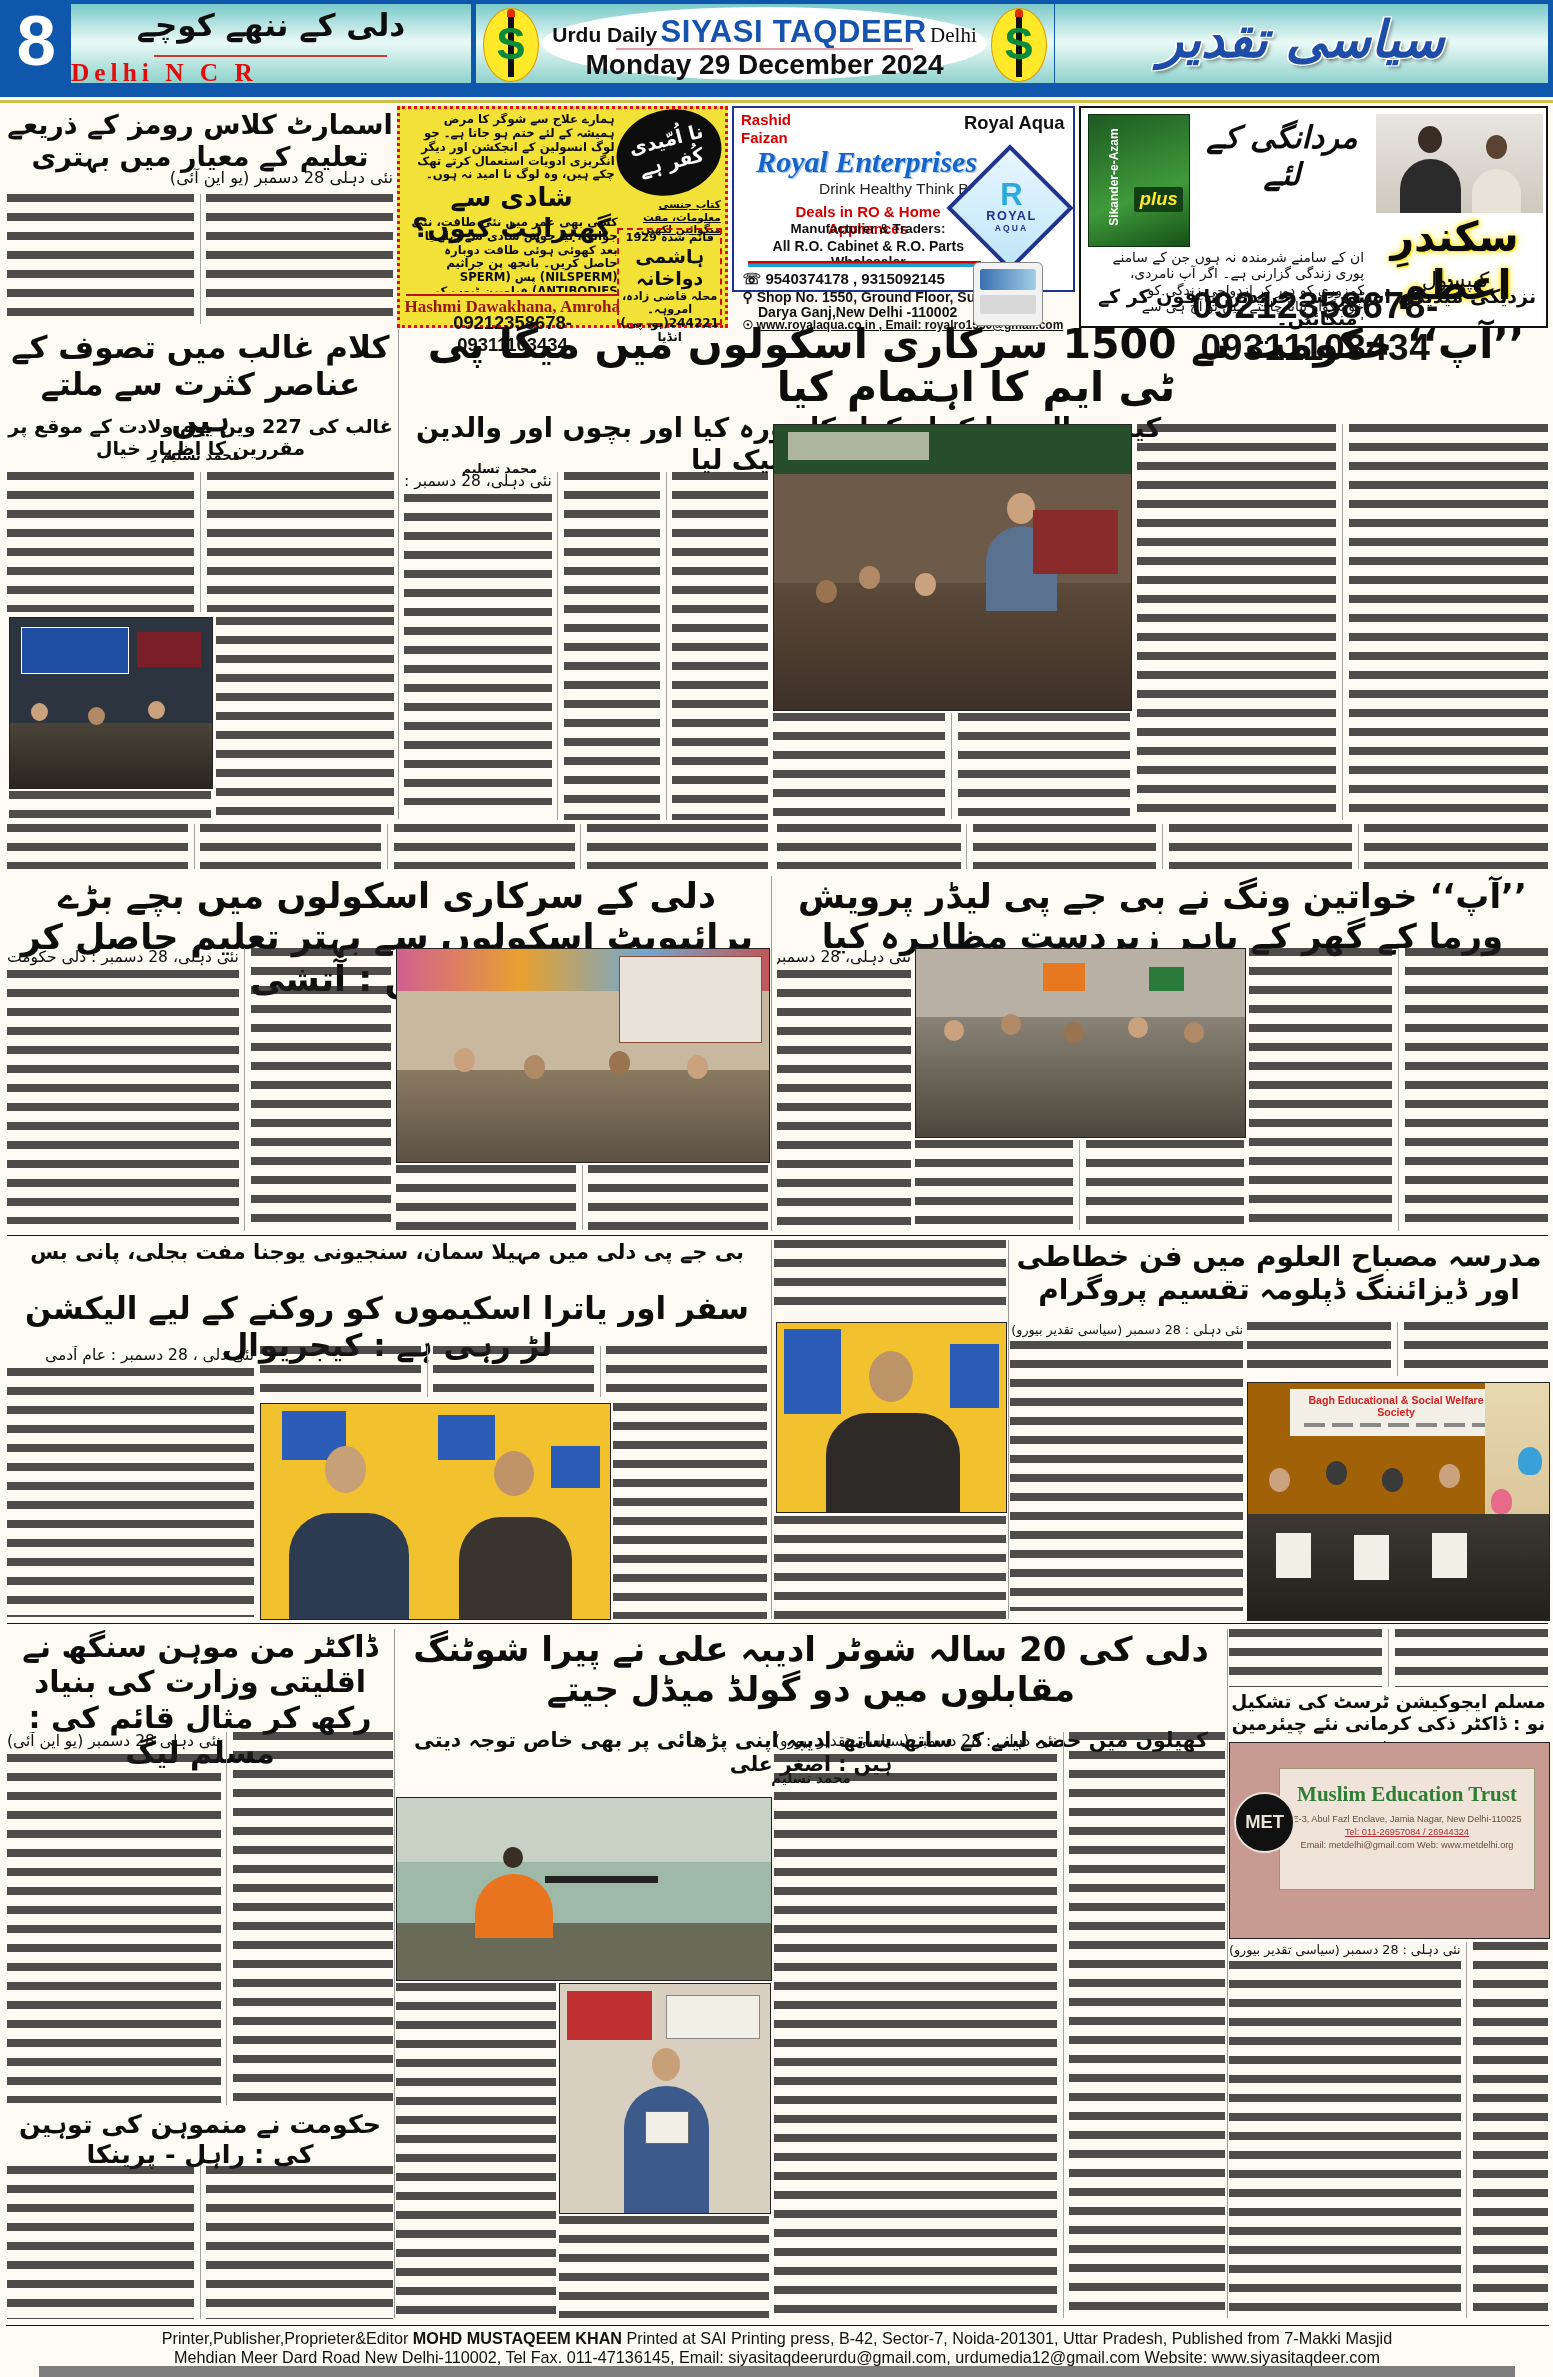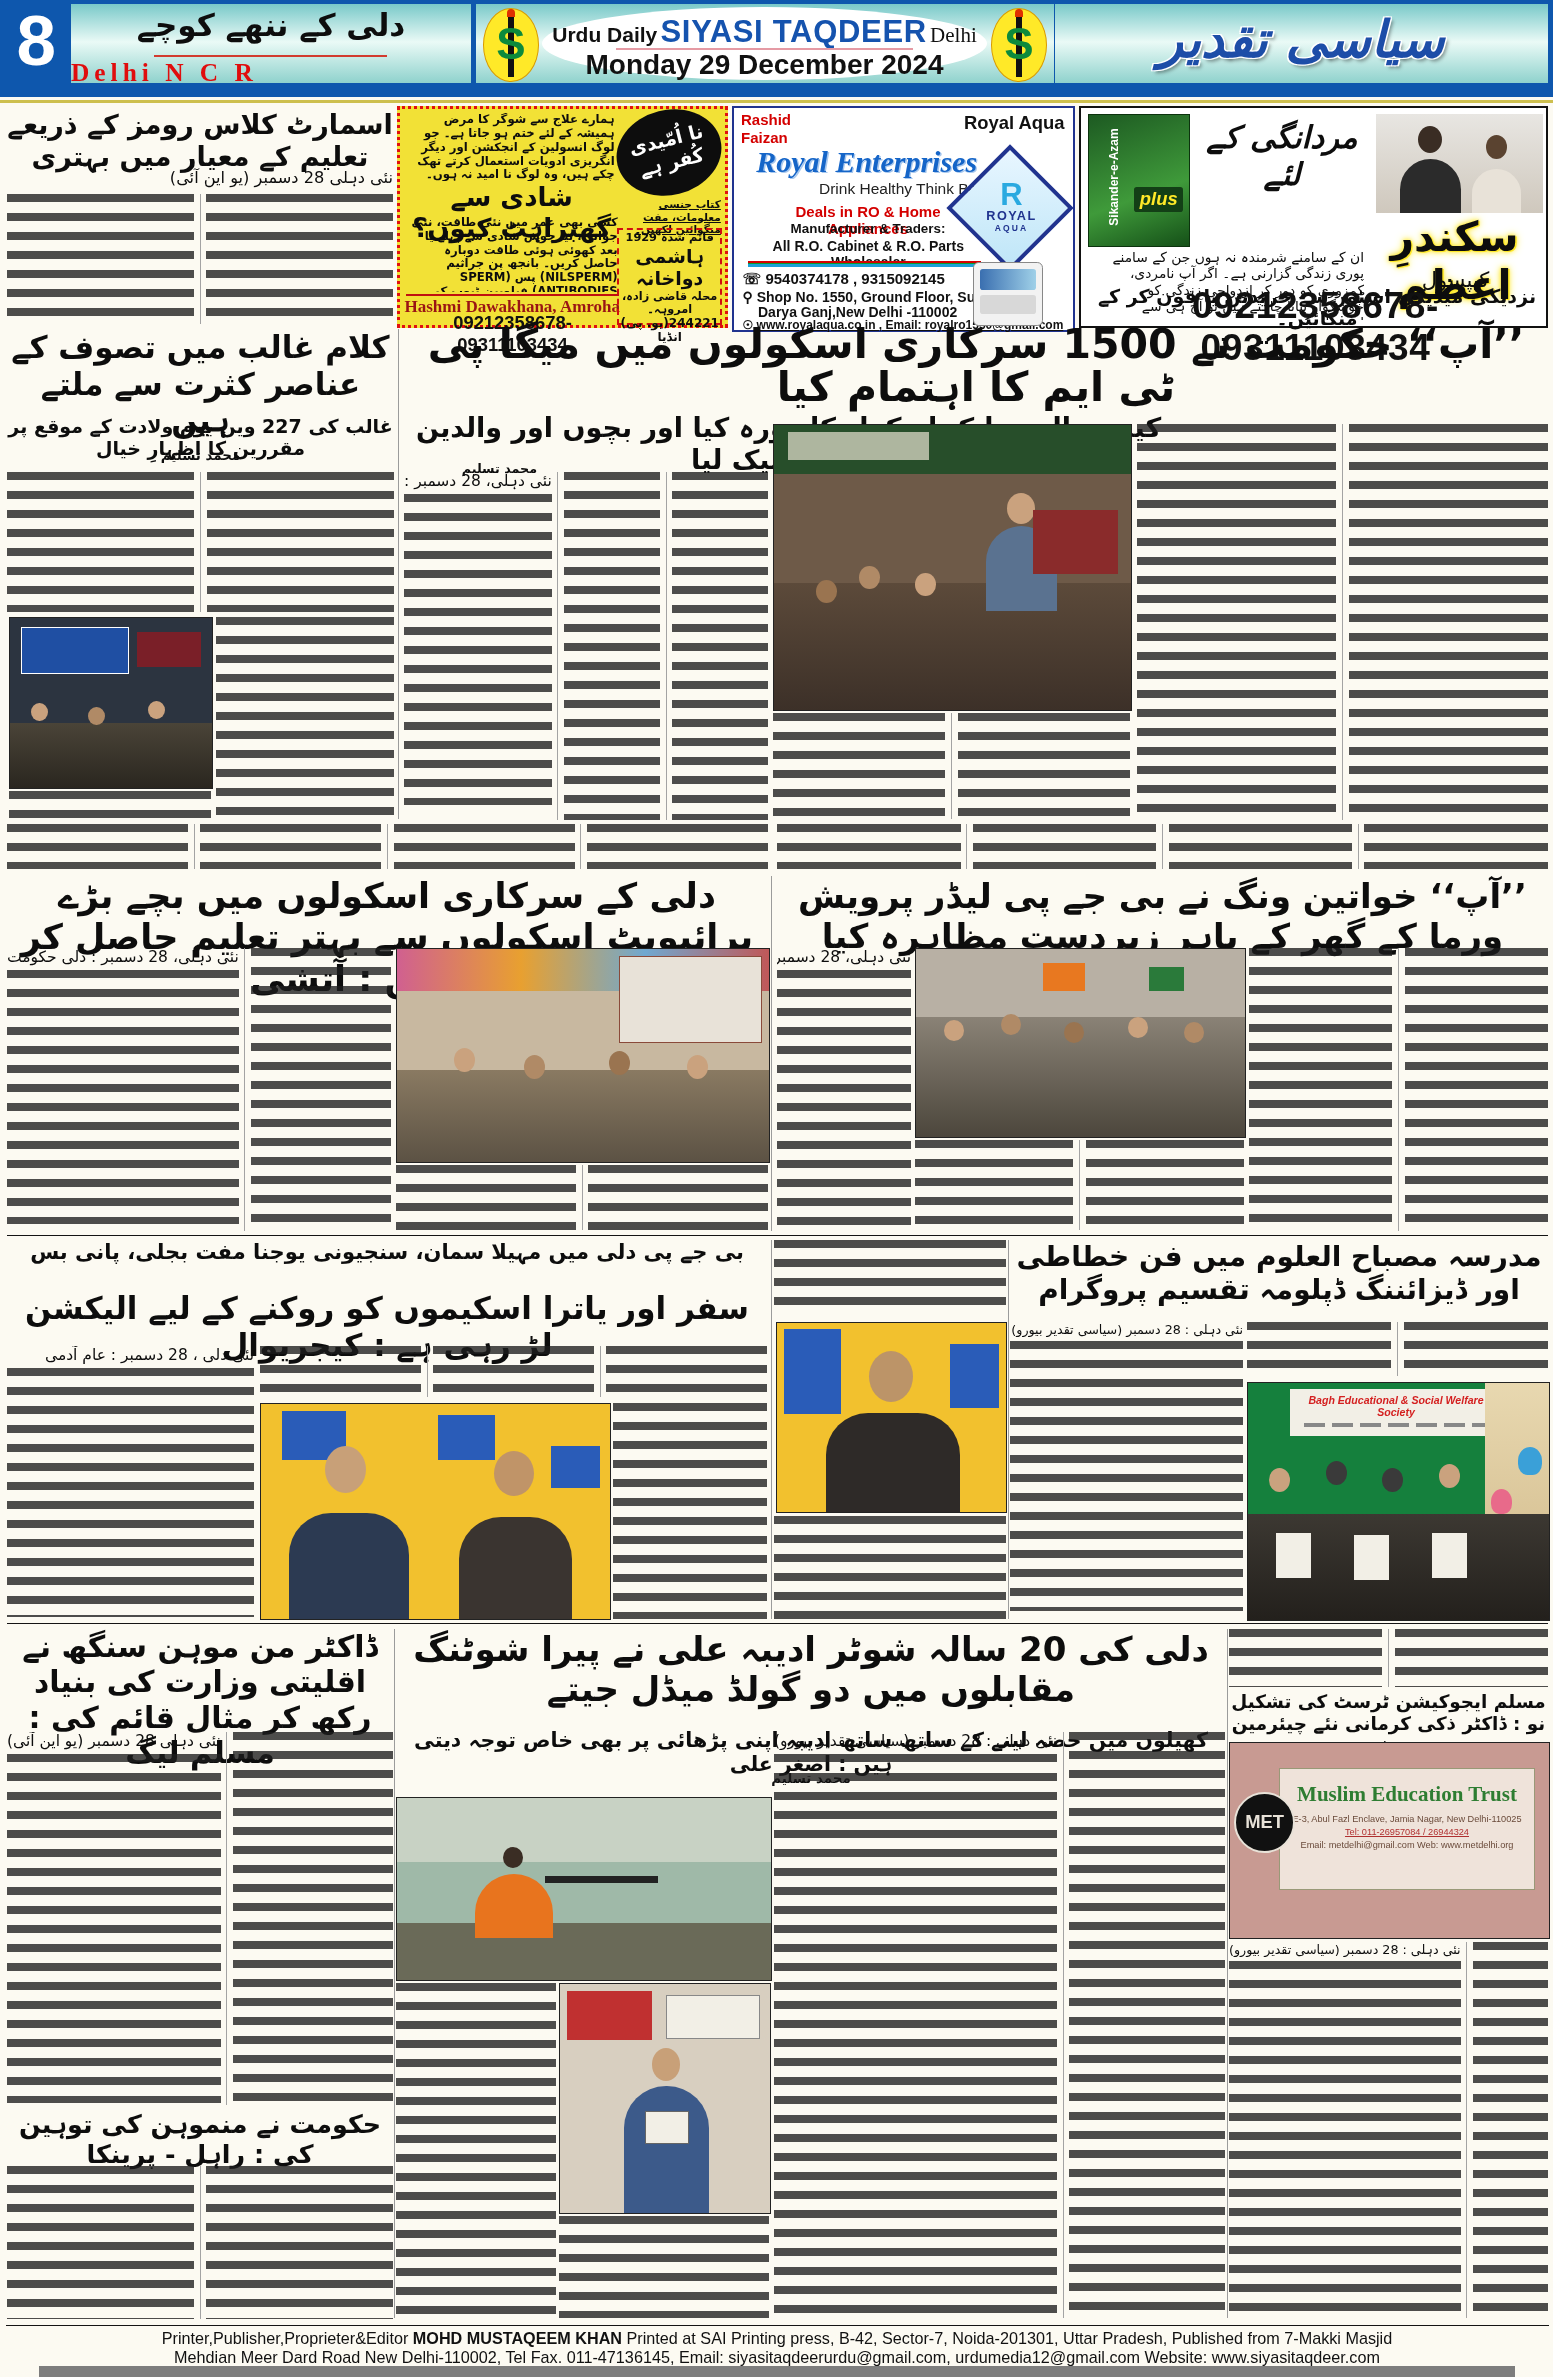--- a/index.html
+++ b/index.html
@@ -81,21 +81,21 @@
   <div class="a" style="left:0px;top:203px;width:225px;text-align:center;font-size:18.4px;font-weight:bold;">09212358678-09311103434</div>
   <div class="ur a" style="right:4.2px;top:89px;width:103px;font-size:10.6px;text-align:right;text-decoration:underline;">کتاب جنسی معلومات، مفت منگوائیں لکھیں۔</div>
   <div class="a" style="right:2.8px;top:119px;width:105px;height:97px;border:2.1px dashed #d01010;box-sizing:border-box;">
     <div class="ur ctr" style="font-size:11.3px;margin-top:1.4px;">قائم شدہ 1929</div>
     <div class="ur ctr" style="font-size:19px;">ہاشمی دواخانہ</div>
     <div class="ur ctr" style="font-size:11.3px;">محلہ قاضی زادہ، امروہہ۔</div>
     <div class="ur ctr" style="font-size:12px;">244221(یو. پی) انڈیا</div>
   </div>
 </div>
 
-<div class="a" style="left:732px;top:106px;width:343px;height:226px;background:#fff;border:2.8px solid #20338f;box-sizing:border-box;">
+<div class="a" style="left:732px;top:106px;width:343px;height:186px;background:#fff;border:2.8px solid #20338f;box-sizing:border-box;">
   <div class="a" style="left:7px;top:2.8px;color:#d40000;font-weight:bold;font-size:15px;line-height:1.2;">
     <div>Rashid</div>
       <div>Faizan</div>
   </div>
   <div class="a" style="right:8.5px;top:4.2px;font-size:18.4px;font-weight:bold;">Royal Aqua</div>
   <div class="a" style="left:5.7px;top:37px;width:254px;text-align:center;font-size:30px;font-weight:bold;font-style:italic;color:#1565c8;font-family:'Liberation Serif',serif;text-shadow:1.4px 1.4px 0 #a8c8ee;">Royal Enterprises</div>
   <div class="a" style="left:85px;top:72px;font-size:15.5px;color:#222;">Drink Healthy Think Better</div>
   <div class="a" style="left:21px;top:95px;width:226px;text-align:center;color:#d40000;font-weight:bold;font-size:15px;">Deals in RO &amp; Home Appliances</div>
   <div class="a" style="left:21px;top:113px;width:226px;text-align:center;font-weight:bold;font-size:13.4px;">Manufacturer &amp; Traders:</div>
   <div class="a" style="left:2.8px;top:130px;width:263px;text-align:center;font-weight:bold;font-size:14px;">All R.O. Cabinet &amp; R.O. Parts Wholesaler</div>
@@ -308,21 +308,21 @@
   <div class="c">
       <div class="ur dl" style="font-weight:400;font-size:12.7px;">نئی دہلی : 28 دسمبر (سیاسی تقدیر بیورو)</div>
       <div class="st" style="height:270px;"></div>
     </div>
 </div>
 <div class="cols a" style="left:1247px;top:1322px;width:301px;height:54px;">
   <div class="c st"></div>
     <i class="vr"></i>
     <div class="c st"></div>
 </div>
-<div class="photo" style="left:1247px;top:1382px;width:301px;height:237px;background:#15803d;font-style:italic;">
+<div class="photo" style="left:1247px;top:1382px;width:301px;height:237px;background:#a16207;">
   <div style="position:absolute;left:42px;top:5.7px;width:212px;height:47px;background:#f2efe6;">
     <div style="color:#d42020;font-weight:bold;font-size:10.6px;text-align:center;margin-top:5.7px;">Bagh Educational &amp; Social Welfare Society</div>
     <div style="height:4.2px;margin:4.2px 14px 0;background:repeating-linear-gradient(90deg,#888 0 21px,transparent 21px 28px);"></div>
   </div>
   <div style="position:absolute;right:0;top:0;width:64px;height:100%;background:linear-gradient(180deg,#e8d8b0,#d0b888);"></div>
   <div style="position:absolute;right:7px;top:64px;width:24px;height:28px;background:#3aa0d8;border-radius:50% 50% 40% 40%;"></div>
   <div style="position:absolute;right:37px;top:106px;width:21px;height:25.4px;background:#e86a8a;border-radius:50% 50% 40% 40%;"></div>
   <div class="head" style="left:21px;top:85px;width:21px;height:24px;background:#caa27e;"></div>
   <div class="head" style="left:78px;top:78px;width:21px;height:24px;background:#3a3a3a;"></div>
   <div class="head" style="left:134px;top:85px;width:21px;height:24px;background:#3a3a3a;"></div>

